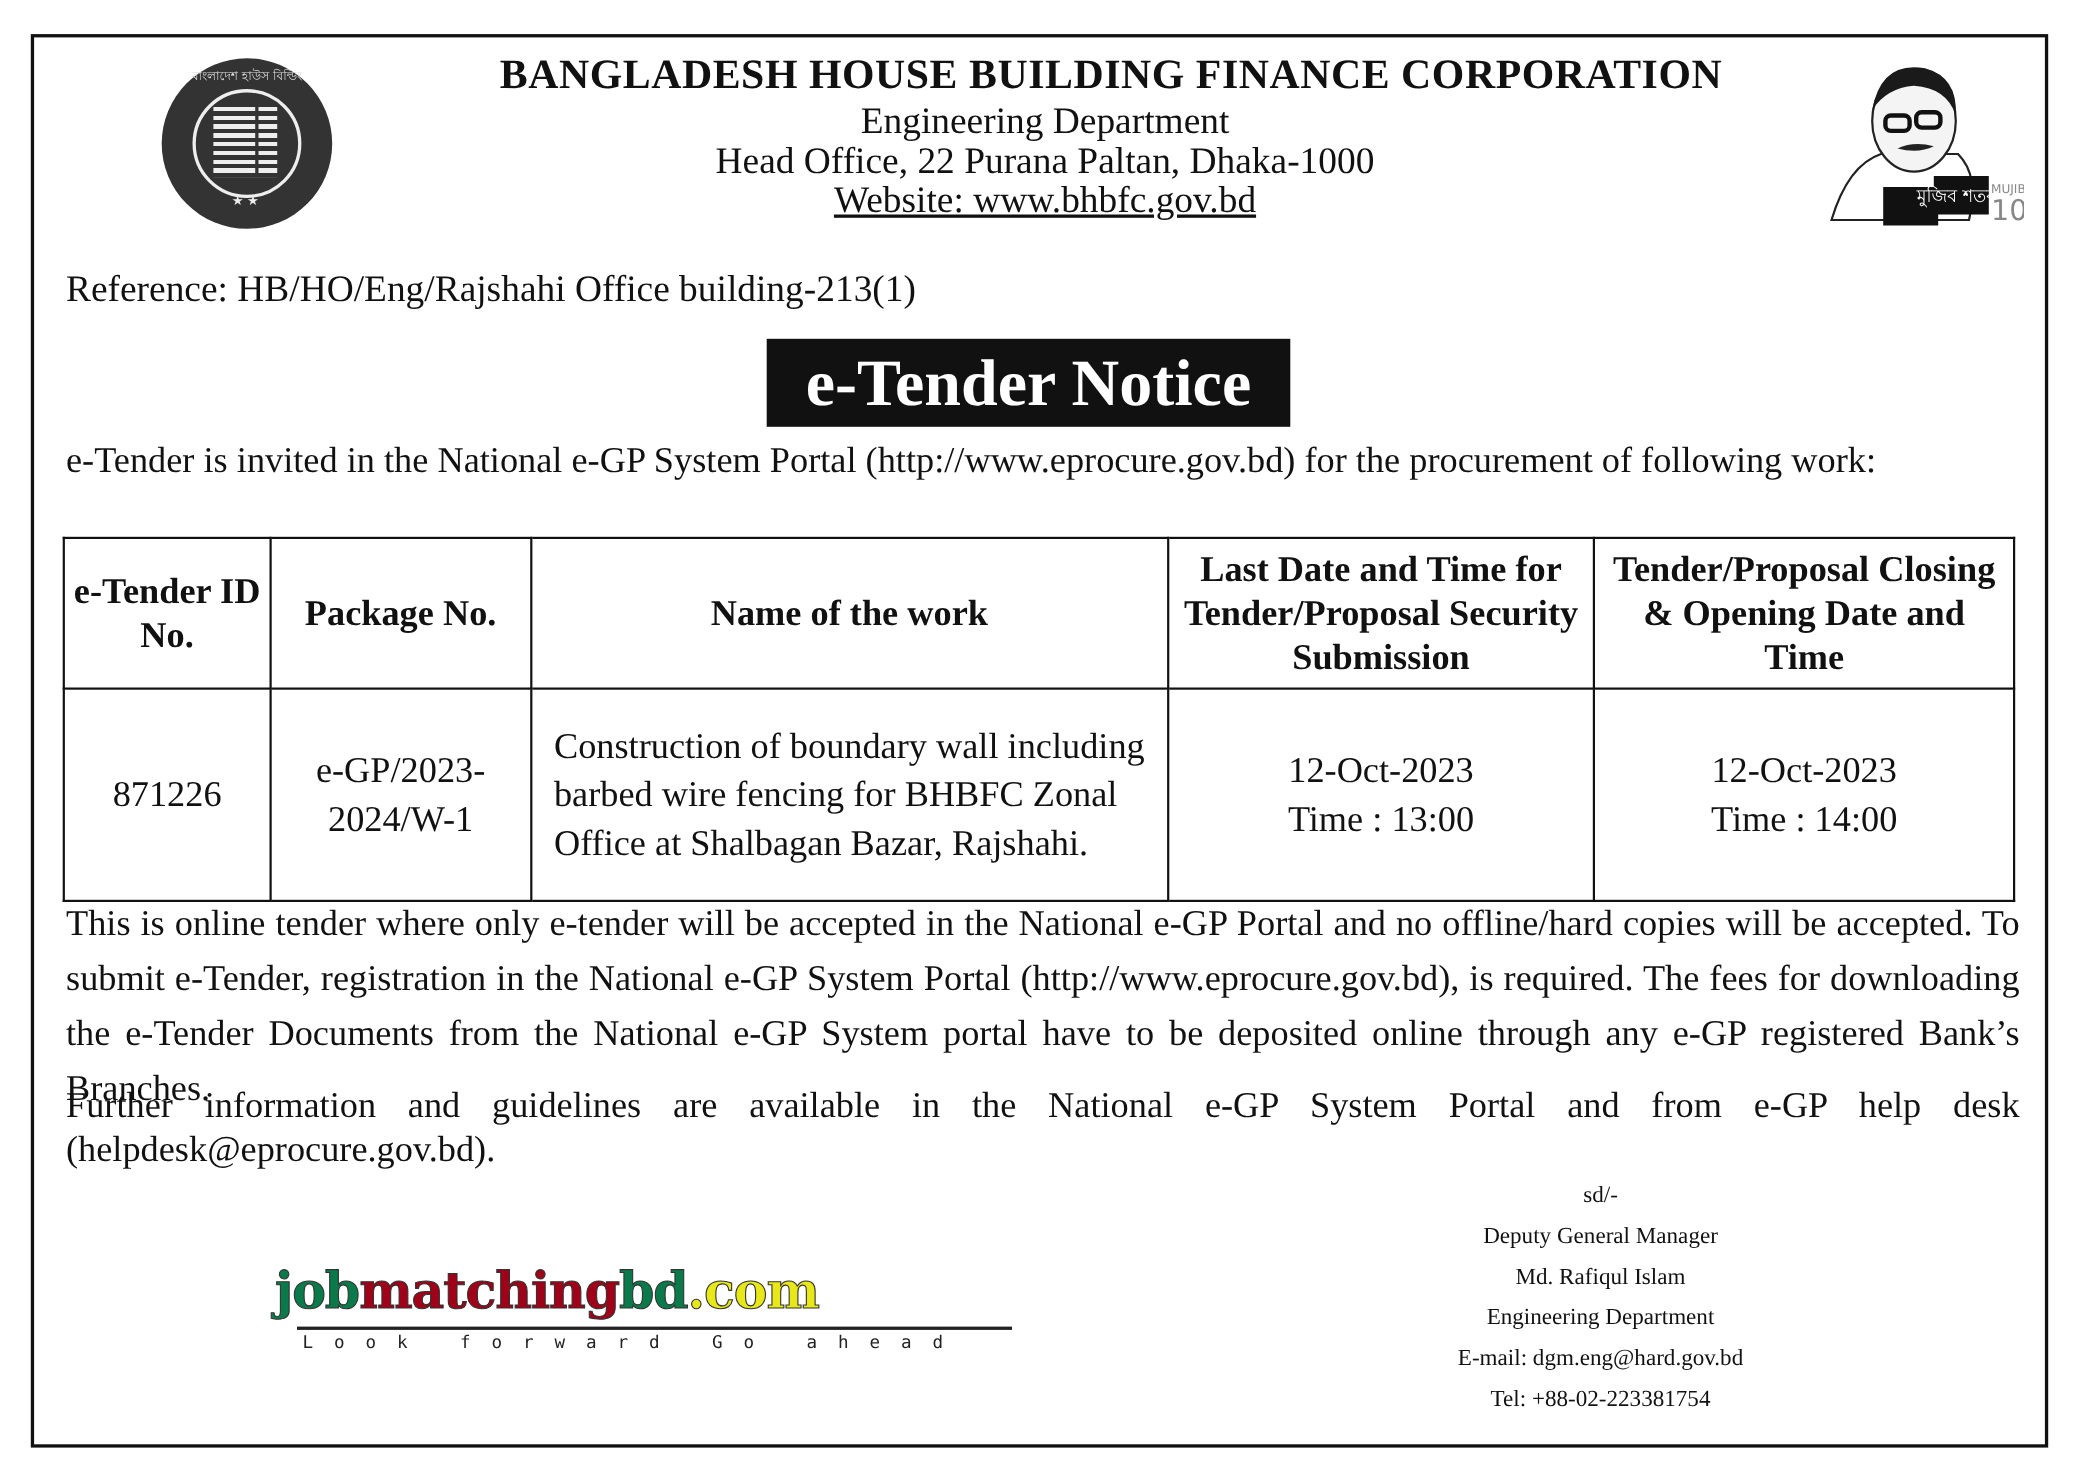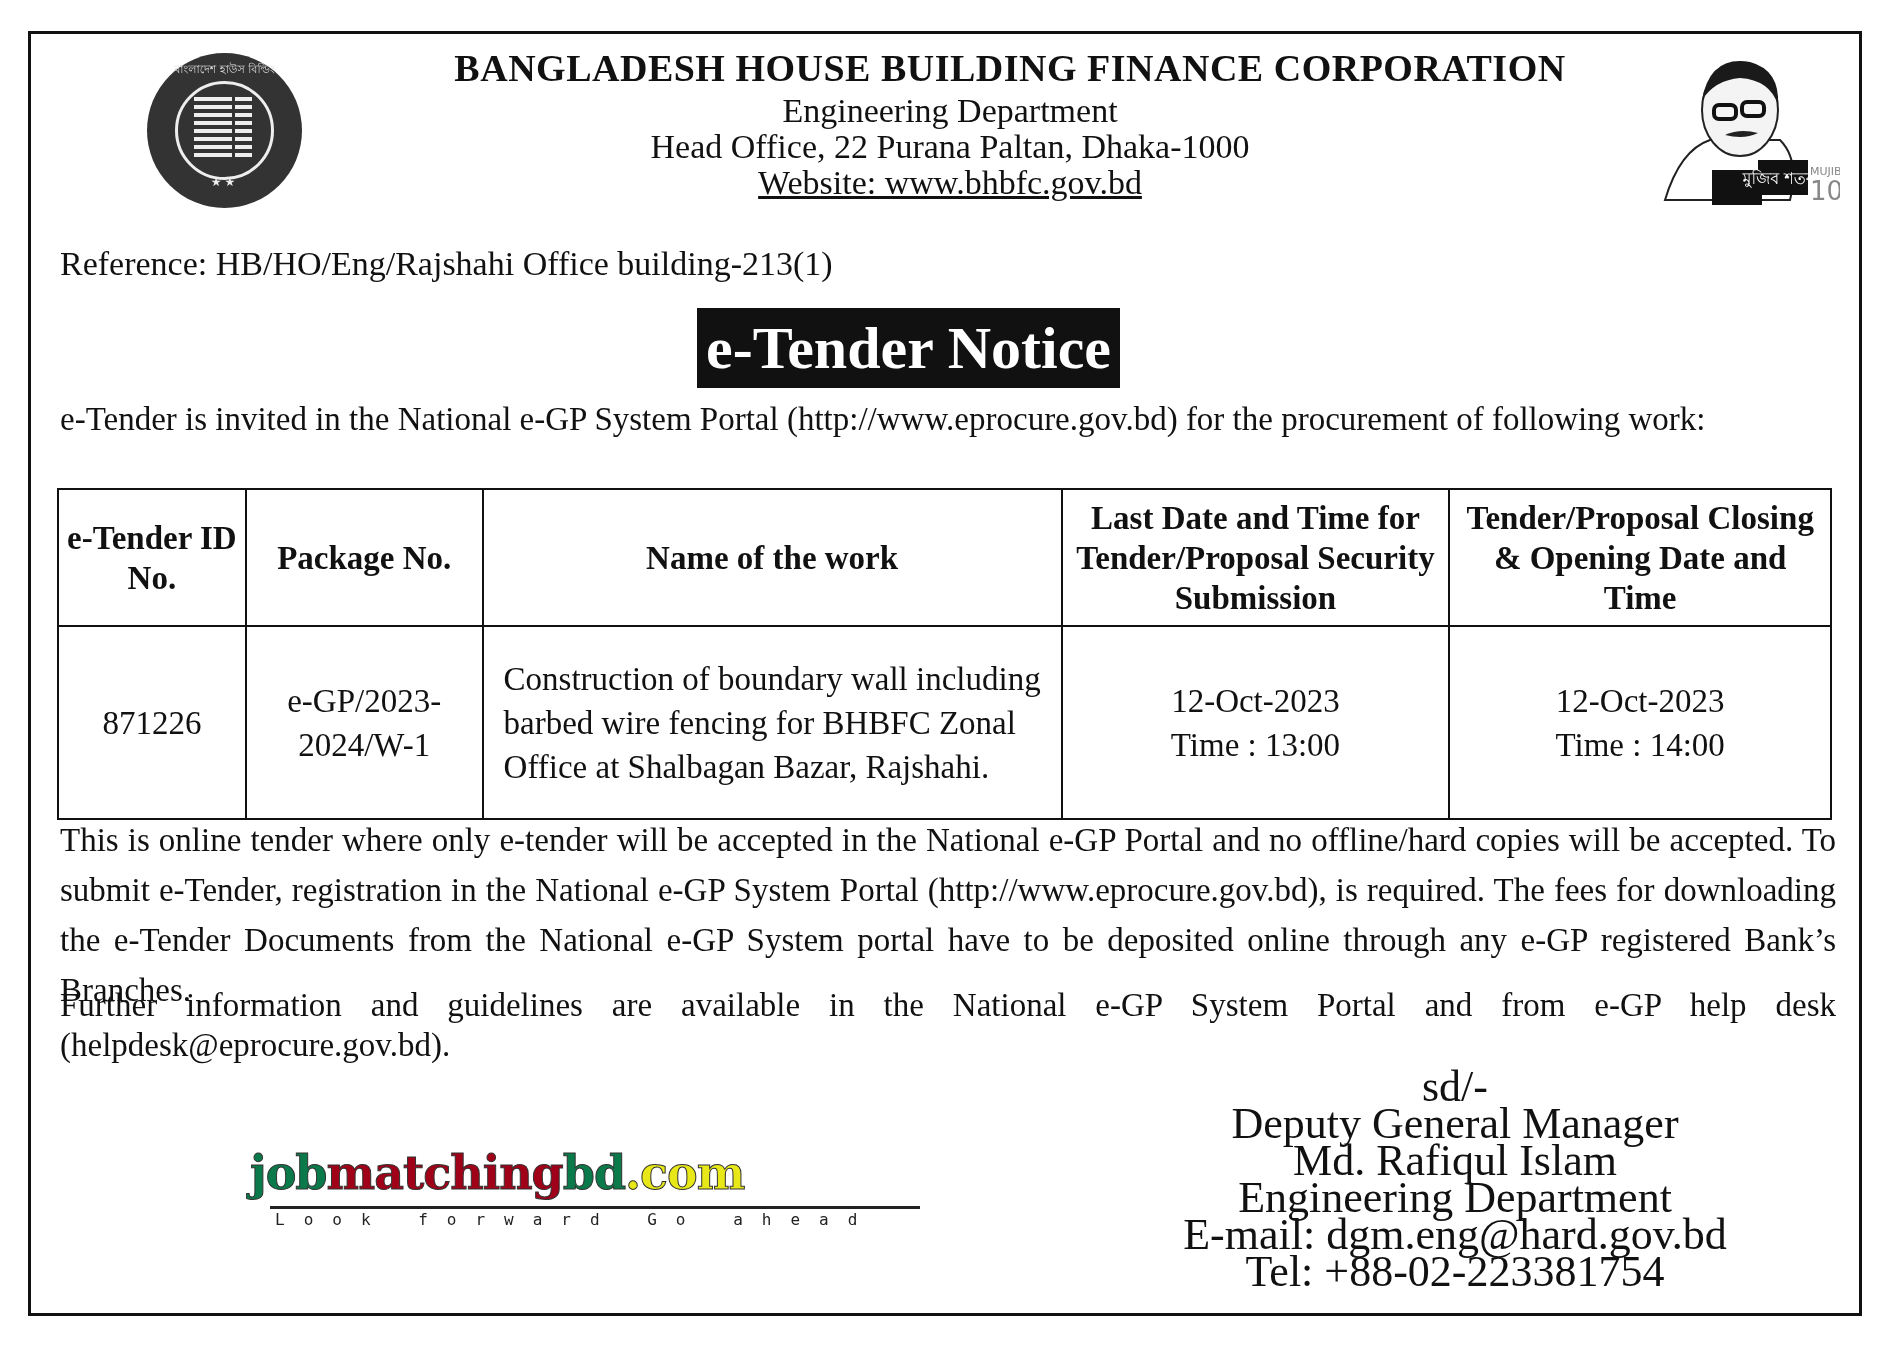--- a/index.html
+++ b/index.html
@@ -28,21 +28,21 @@
   
   .org { left:360px; top:46px; width:1300px; text-align:center; font-weight:bold; font-size:38px; letter-spacing:0.5px; }
   .dept, .addr, .web { width:1100px; left:400px; text-align:center; font-size:34px; }
   .dept { top:92px; }
   .addr { top:128px; }
   .web  { top:164px; }
   .web span { text-decoration:underline; }
 
   .ref { left:60px; top:245px; font-size:34px; }
 
-  .title-box { left:697px; top:308px; width:423px; height:80px; background:#111; color:#fff;
+  .title-box { left:697px; top:308px; width:476px; height:80px; background:#111; color:#fff;
                font-size:60px; font-weight:bold; text-align:center; line-height:80px; }
 
   .intro { left:60px; top:398px; width:1776px; font-size:33px; line-height:42px; text-align:justify; }
   .link { }
 
   
   table.tender { position:absolute; left:57px; top:488px; width:1775px; height:332px;
                  border-collapse:collapse; font-size:33px;padding-left:26px; }
   table.tender th, table.tender td { border:2px solid #111; text-align:center; vertical-align:middle; padding:0 6px; }
   table.tender th { font-weight:bold; height:135px; line-height:40px; }
@@ -55,21 +55,21 @@
   
   .wm { left:250px; top:1140px; width:670px; height:90px; font-family:"DejaVu Serif", serif; }
   .wm .brand { font-size:46px; font-weight:bold; letter-spacing:-1px; line-height:66px; white-space:nowrap;
                -webkit-text-stroke:1px #333; }
   .wm .g { color:#0a7a4a; } .wm .r { color:#a00018; } .wm .y { color:#e8e818; }
   .wm .rule { position:absolute; left:20px; top:66px; width:650px; height:3px; background:#222; }
   .wm .tag { position:absolute; left:25px; top:70px; width:650px; font-family:"DejaVu Sans Mono", monospace;
              font-size:16px; letter-spacing:19px; color:#222; white-space:nowrap; }
 
   
-  .sig { left:1160px; top:1068px; width:590px; text-align:center; font-size:44px; line-height:37px; }
+  .sig { left:1160px; top:1068px; width:590px; text-align:center; font-size:21px; line-height:37px; }
 </style>
 </head>
 <body>
 
 <div class="frame"></div>
 
 <div class="abs logo">
   <div class="seal-text">বাংলাদেশ হাউস বিল্ডিং</div>
   <div class="ring"></div>
   <div class="bldg"></div>

